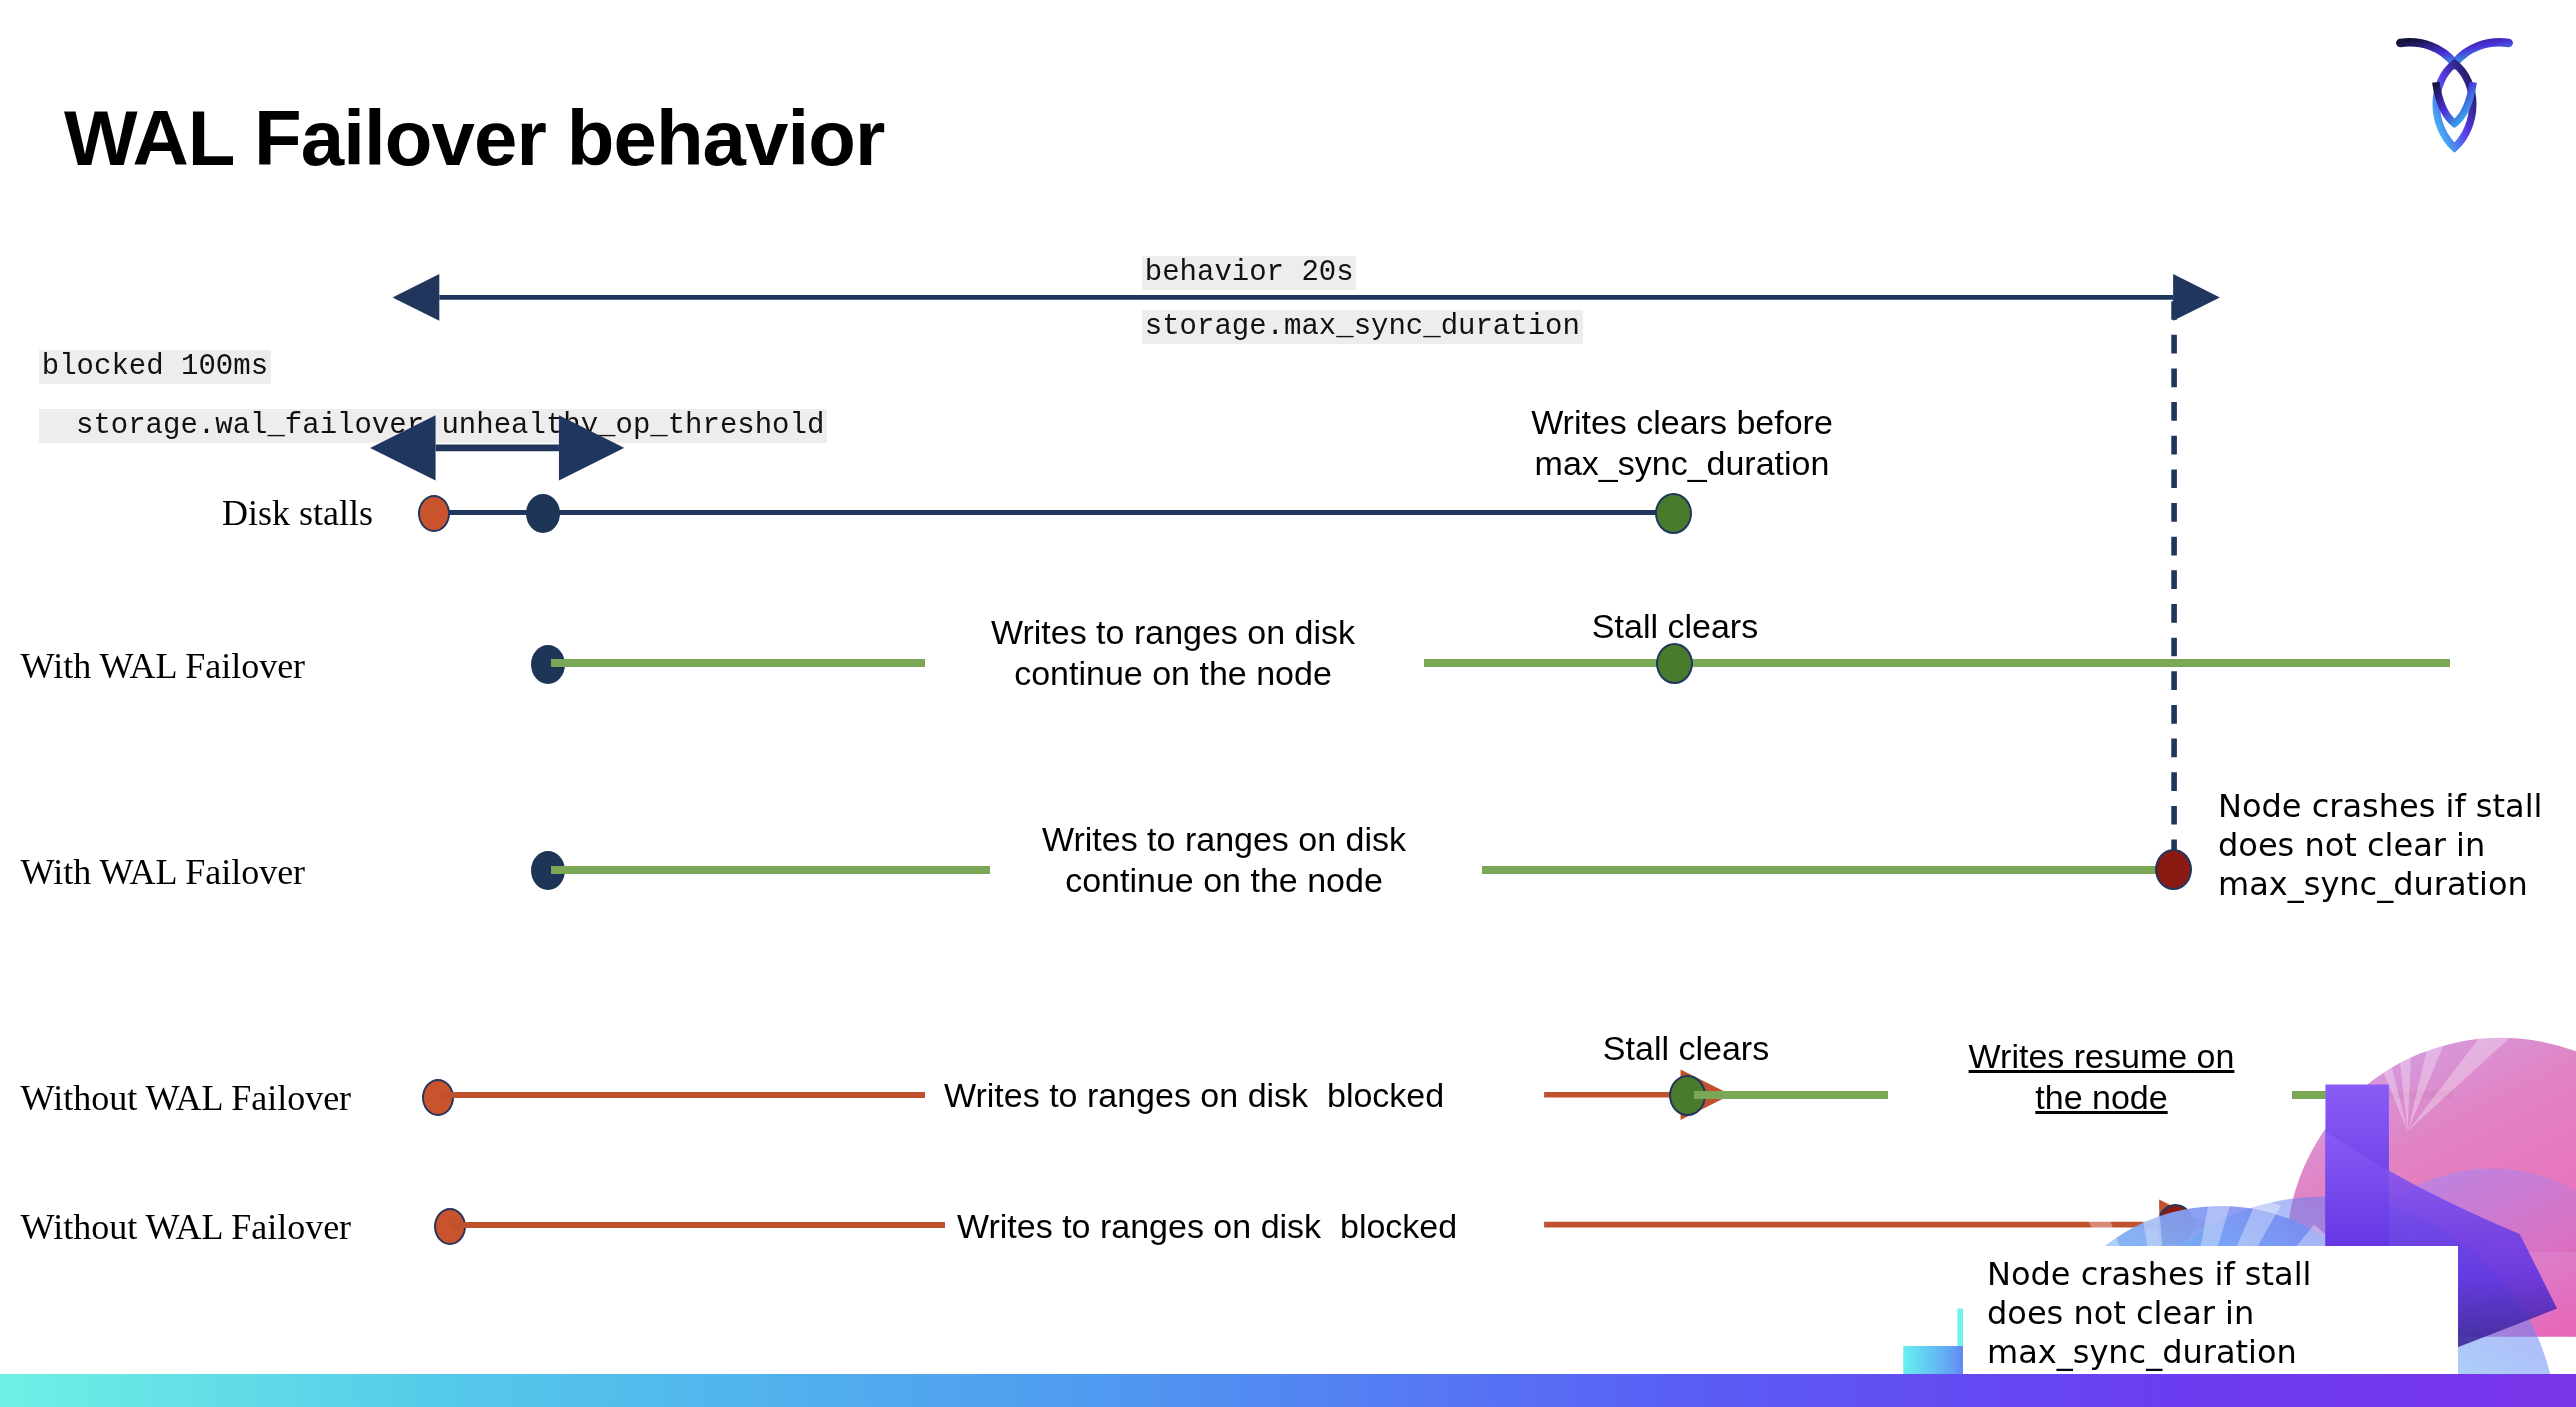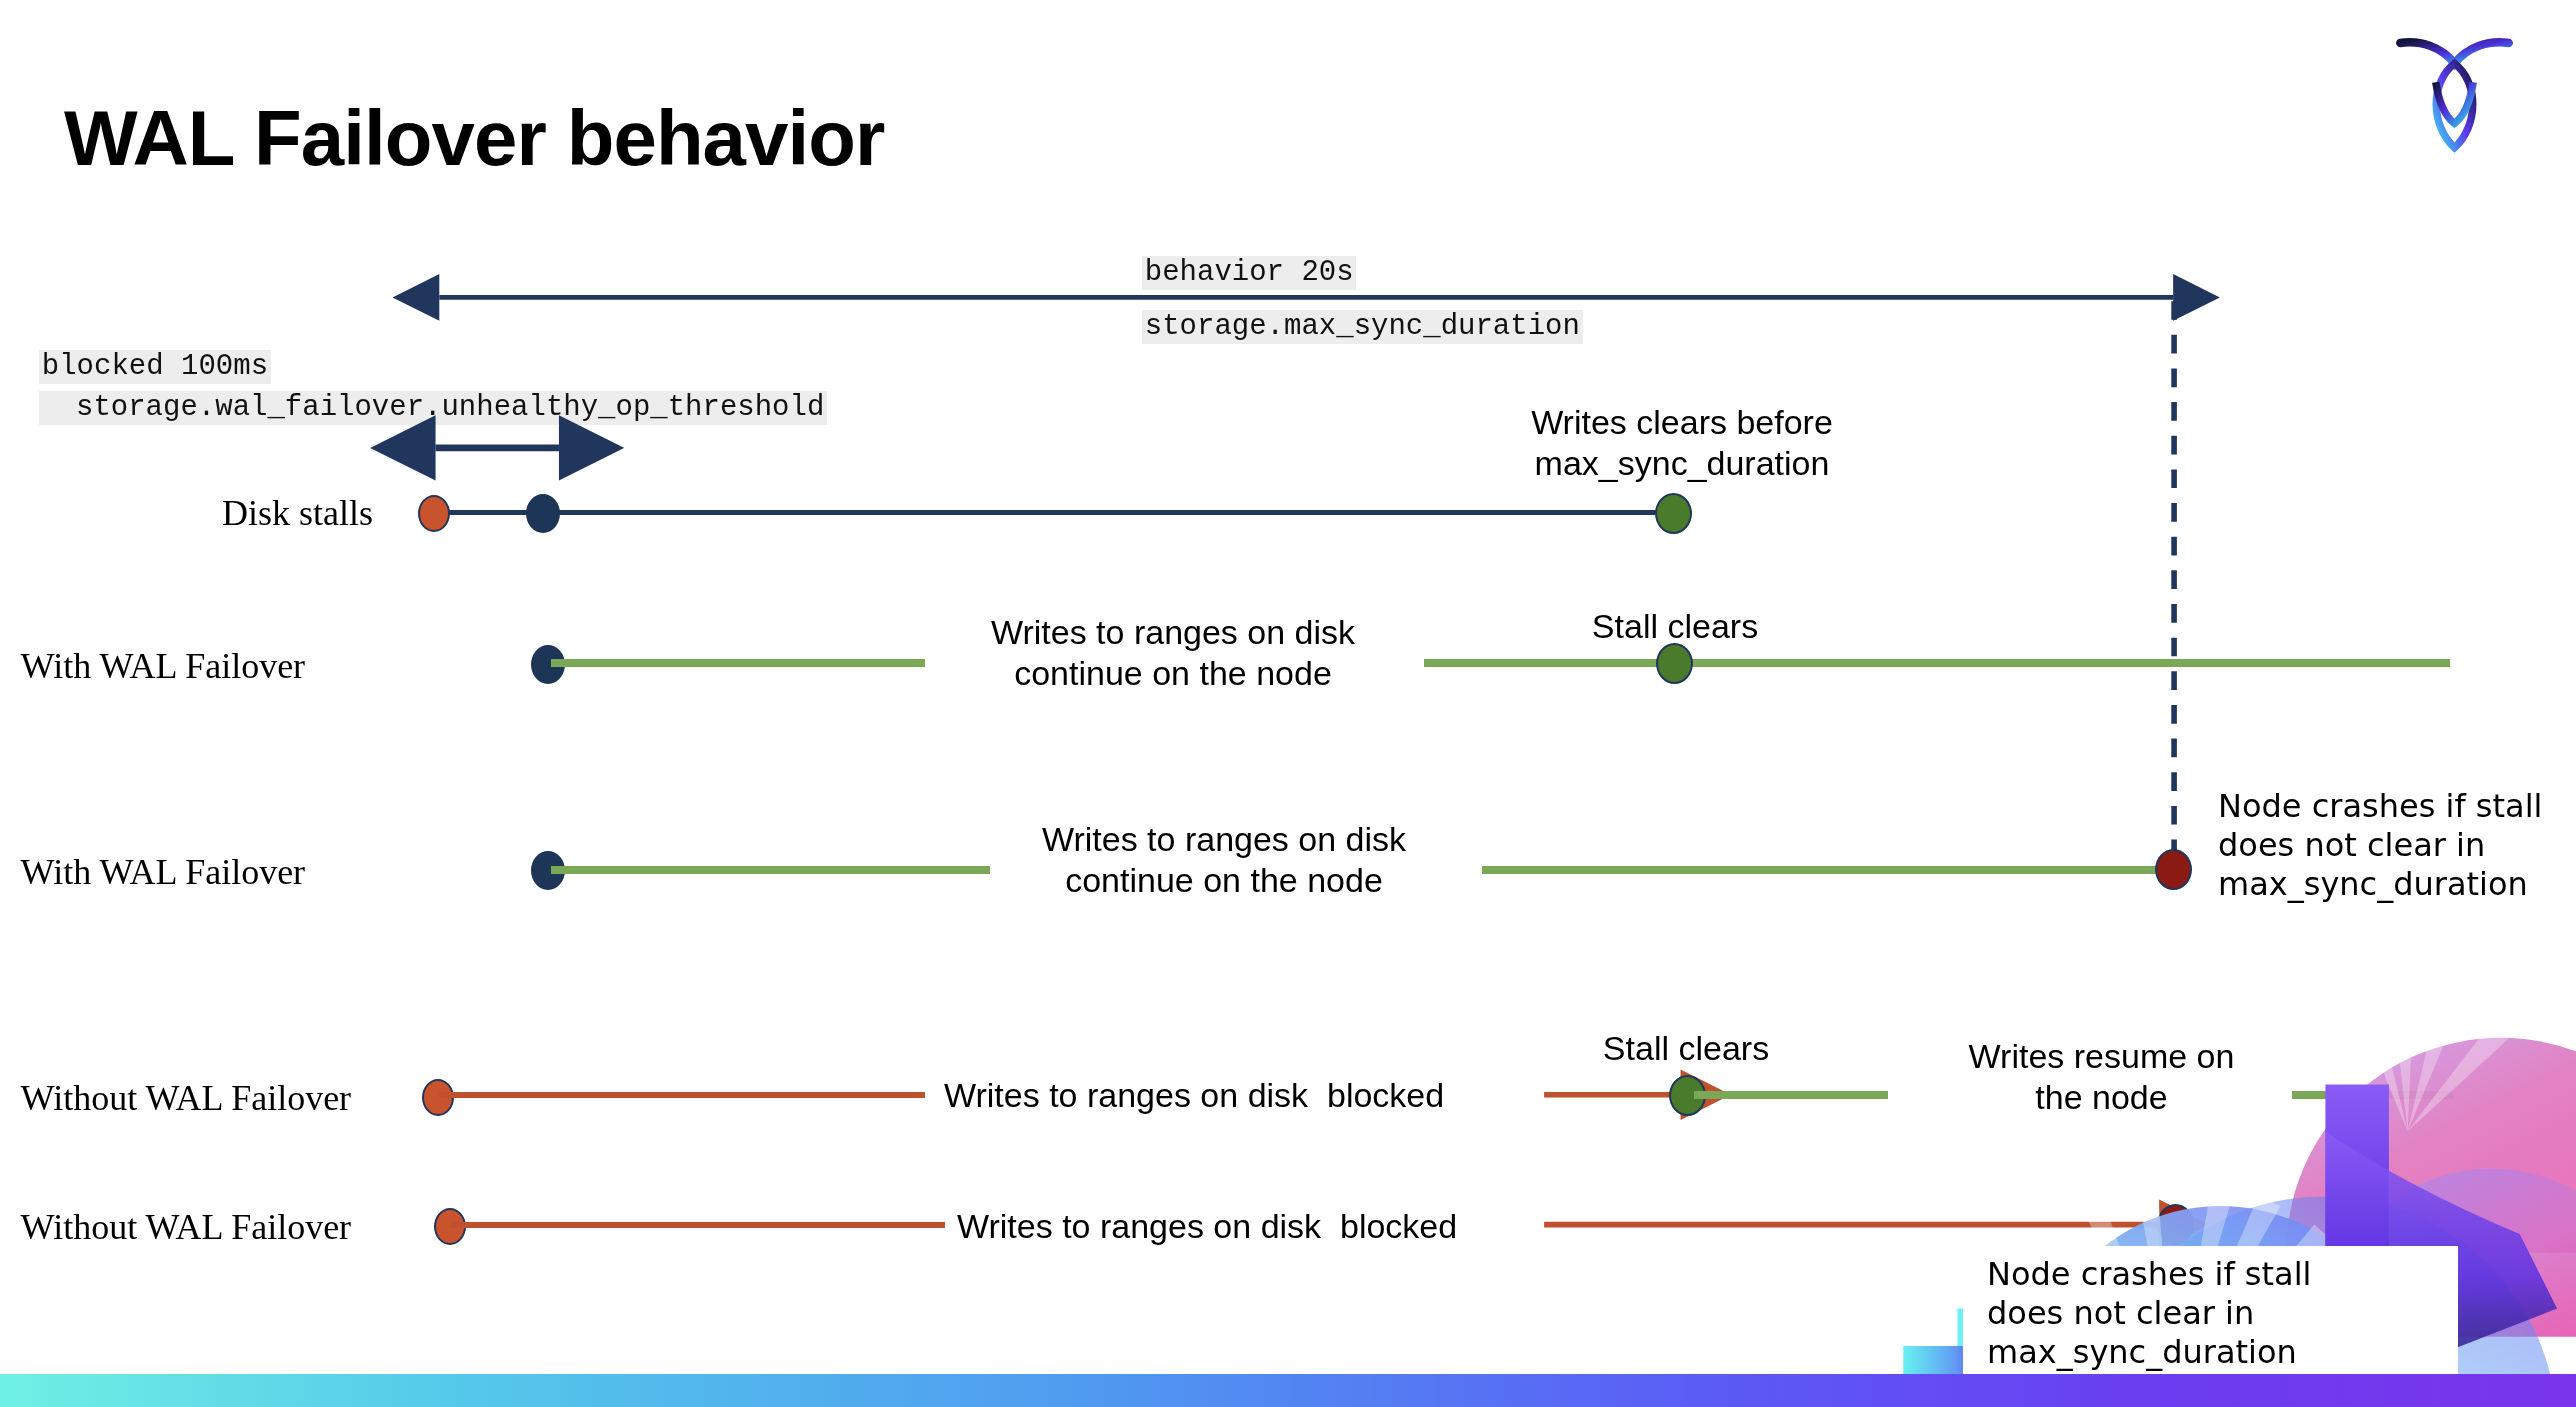--- a/index.html
+++ b/index.html
@@ -115,21 +115,21 @@
       <path d="M70 38 C44 58 44 104 70 128 C96 104 96 58 70 38 Z" stroke="url(#lgB)" stroke-width="8" fill="none"></path>
       <path d="M50 58 C54 84 62 96 70 102 C78 96 86 84 90 58" stroke="url(#lgA)" stroke-width="8" fill="none"></path>
       <path d="M70 100 L70 130" stroke="url(#lgB)" stroke-width="8" fill="none"></path>
     </svg>
   </div>
 
   <div class="code" style="left:1142px;top:256px;">behavior 20s</div>
   <div class="code" style="left:1142px;top:310px;text-align:center;">storage.max_sync_duration</div>
 
   <div class="code" style="left:39px;top:350px;">blocked 100ms</div>
-  <div class="code" style="left:39px;top:391px;padding-left:37px;">storage.wal_failover.unhealthy_op_threshold</div>
+  <div class="code" style="left:39px;top:409px;padding-left:37px;">storage.wal_failover.unhealthy_op_threshold</div>
 
   <svg class="svg-layer" viewBox="0 0 2756 1506" width="2576" height="1408">
     <defs>
       <marker id="navyArrowL" markerWidth="12" markerHeight="12" refX="10" refY="6" orient="auto" markerUnits="strokeWidth">
         <path d="M10,1 L10,11 L0,6 Z" fill="#21365d"></path>
       </marker>
       <marker id="navyArrowR" markerWidth="12" markerHeight="12" refX="2" refY="6" orient="auto" markerUnits="strokeWidth">
         <path d="M2,1 L2,11 L12,6 Z" fill="#21365d"></path>
       </marker>
       <marker id="redArrowR" markerWidth="11" markerHeight="11" refX="2" refY="5.5" orient="auto" markerUnits="strokeWidth">
@@ -180,21 +180,21 @@
 
   <div class="rowlabel" style="left:20.6px;top:1077px;">Without WAL Failover</div>
   <div class="dot orange" style="left:422px;top:1079px;width:32px;height:37px;"></div>
   <div class="ln red" style="left:439px;top:1092px;width:486px;"></div>
   <div class="dot green" style="left:1669px;top:1075px;width:37px;height:41px;"></div>
   <div class="ln green" style="left:1694px;top:1091px;width:194px;"></div>
   <div class="ln green" style="left:2292px;top:1091px;width:161px;"></div>
 
   <div class="ann" style="left:944px;top:1075px;">Writes to ranges on disk  blocked</div>
   <div class="ann center" style="left:1518px;top:1028px;width:336px;">Stall clears</div>
-  <div class="ann center" style="left:1924px;top:1036px;width:355px;">Writes resume on
+  <div class="ann center" style="left:1924px;top:1036px;width:355px;text-decoration:underline;">Writes resume on
 the node</div>
 
   <div class="rowlabel" style="left:20.6px;top:1206px;">Without WAL Failover</div>
   <div class="dot orange" style="left:434px;top:1208px;width:32px;height:37px;"></div>
   <div class="ln red" style="left:451px;top:1222px;width:494px;"></div>
   <div class="dot darkred" style="left:2157px;top:1204px;width:37px;height:41px;"></div>
 
   <div class="ann" style="left:957px;top:1206px;">Writes to ranges on disk  blocked</div>
 
   <div class="deco">

